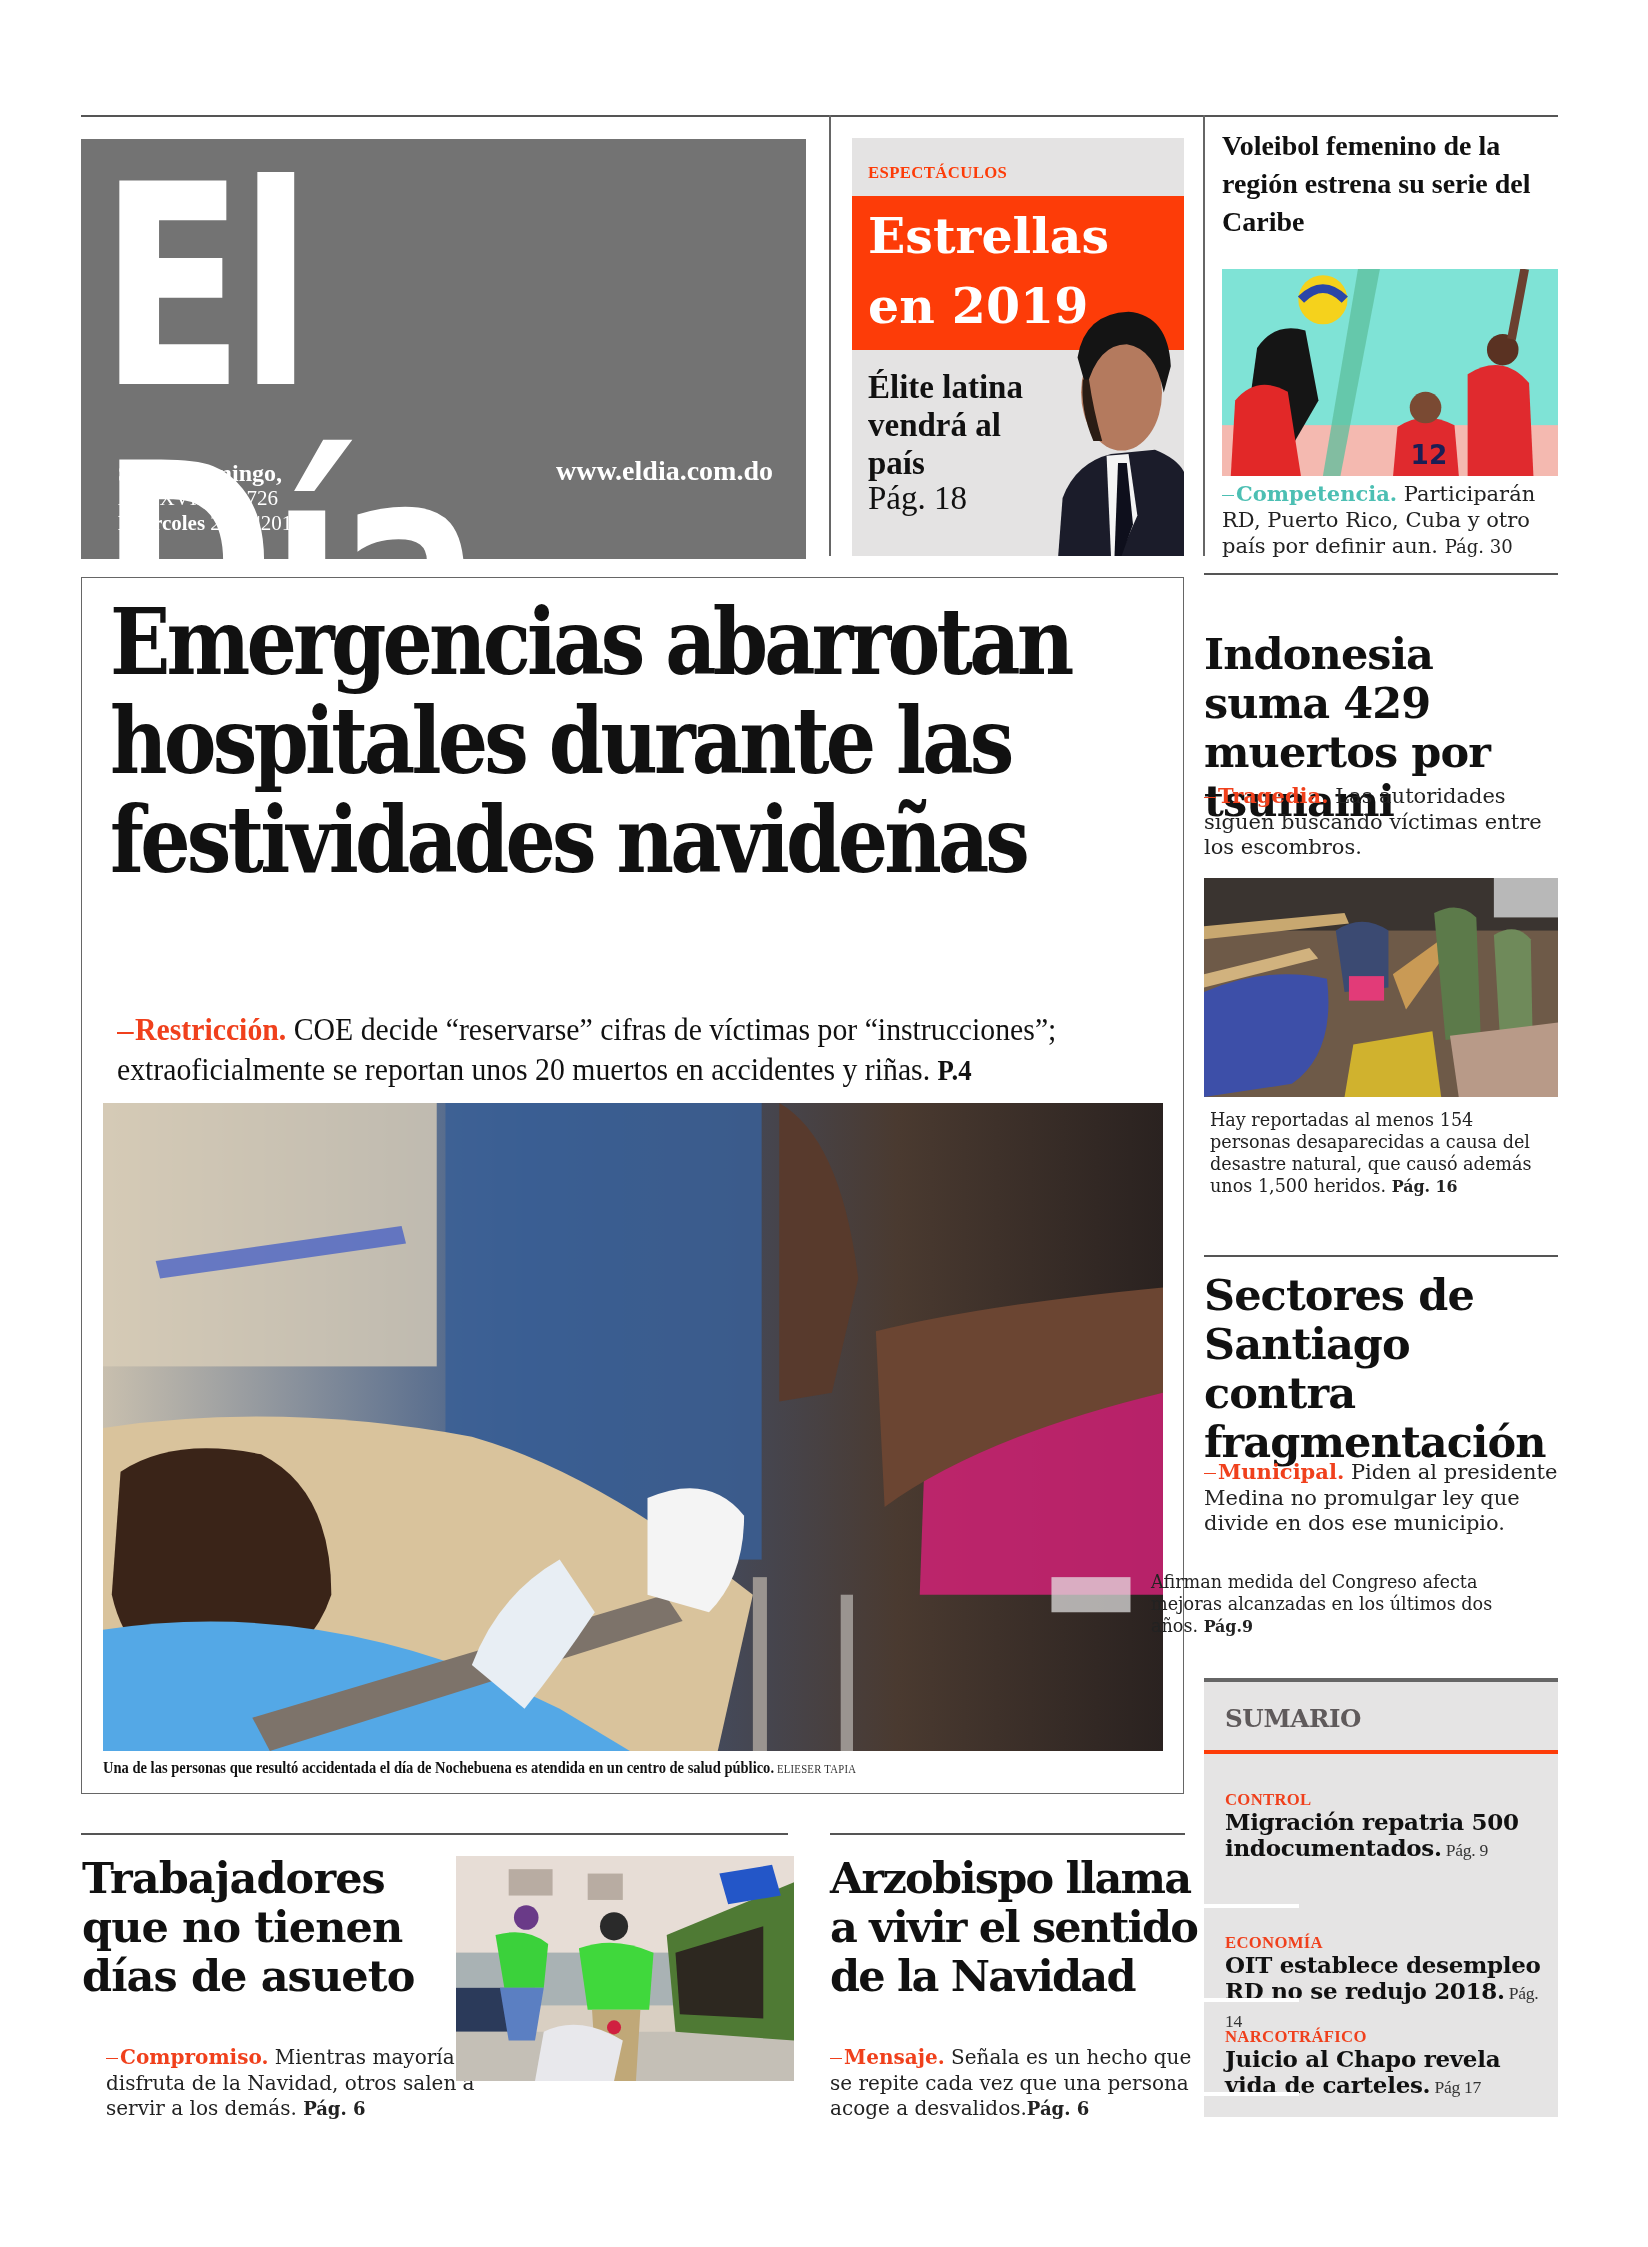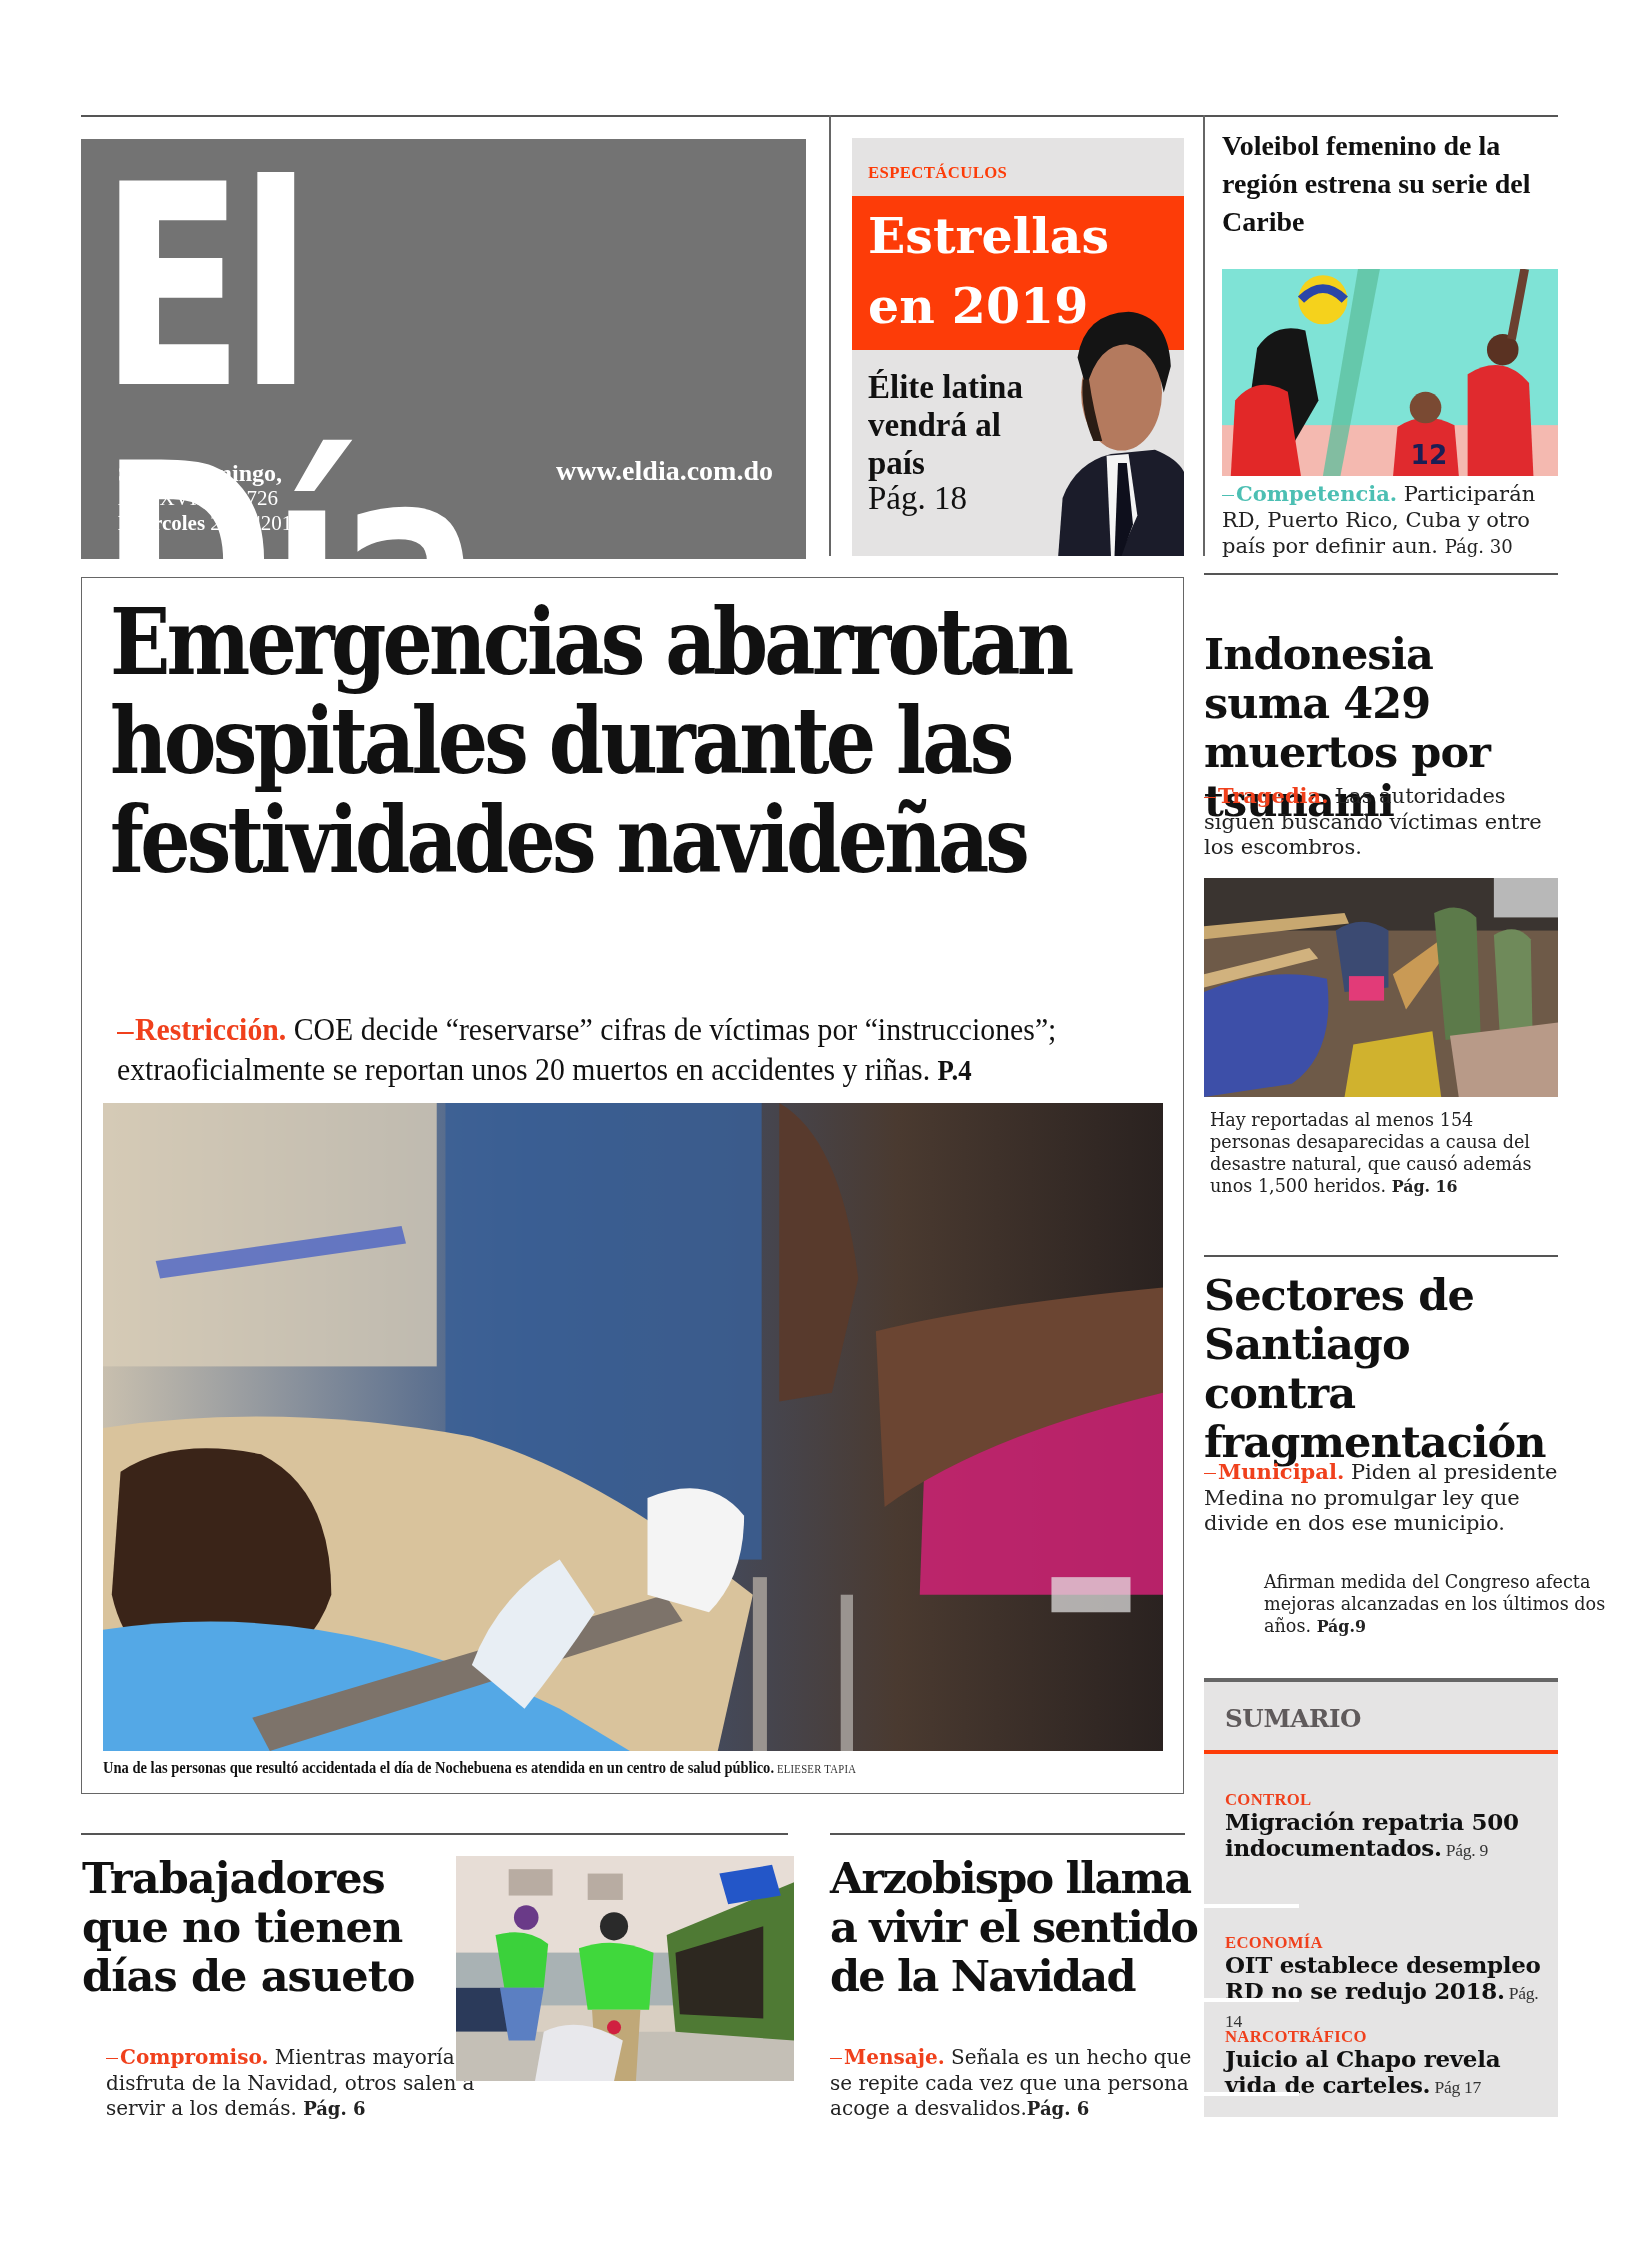--- a/index.html
+++ b/index.html
@@ -53,21 +53,21 @@
   .main-caption .credit { font-weight: normal; font-size: 12.3px; color: #333; letter-spacing: 0.3px; }
 
   
   .indo-title { left: 1204px; top: 630px; width: 351px; font-family: "DejaVu Serif", serif; font-weight: bold; font-size: 43px; line-height: 49px; color: #111; letter-spacing: -0.9px; }
   .indo-desc { left: 1204px; top: 783px; width: 351px; font-family: "DejaVu Serif", serif; font-size: 21px; line-height: 25.5px; color: #222; }
   .indo-photo { left: 1204px; top: 878px; width: 354px; height: 219px; overflow: hidden; background: #555; }
   .indo-note { left: 1210px; top: 1109px; width: 347px; font-family: "DejaVu Serif", serif; font-size: 17.6px; line-height: 22px; color: #222; }
 
   .sant-title { left: 1204px; top: 1271px; width: 351px; font-family: "DejaVu Serif", serif; font-weight: bold; font-size: 43px; line-height: 49px; color: #111; letter-spacing: -0.9px; }
   .sant-desc { left: 1204px; top: 1459px; width: 356px; font-family: "DejaVu Serif", serif; font-size: 21px; line-height: 25.5px; color: #222; }
-  .sant-note { left: 1264px; top: 1571px; width: 351px; font-family: "DejaVu Serif", serif; font-size: 17.6px; line-height: 22px; color: #222; }
+  .sant-note { left: 1151px; top: 1571px; width: 351px; font-family: "DejaVu Serif", serif; font-size: 17.6px; line-height: 22px; color: #222; }
 
   
   .sumario { left: 1204px; top: 1678px; width: 354px; height: 439px; background: #e5e4e4; }
   .sumario .topbar { position: absolute; left: 0; top: 0; width: 354px; height: 4.4px; background: #666; }
   .sumario .head { position: absolute; left: 21px; top: 26px; font-family: "DejaVu Serif", serif; font-weight: bold; font-size: 24.6px; color: #5f5a5b; letter-spacing: -0.4px; text-align: center; }
   .sumario .redbar { position: absolute; left: 0; top: 72px; width: 354px; height: 4.4px; background: #fd3c08; }
   .sum-item { position: absolute; left: 21px; width: 329px; }
   .sum-item .cat { font-family: "Liberation Serif", serif; font-weight: bold; font-size: 16.7px; color: #f0401c; letter-spacing: 0.3px; line-height: 19.3px; }
   .sum-item .txt { font-family: "DejaVu Serif", serif; font-weight: bold; font-size: 23px; line-height: 25.5px; color: #111; letter-spacing: -0.3px; }
   .sum-item .txt .p { font-family: "Liberation Serif", serif; font-weight: normal; font-size: 17.6px; color: #333; }

